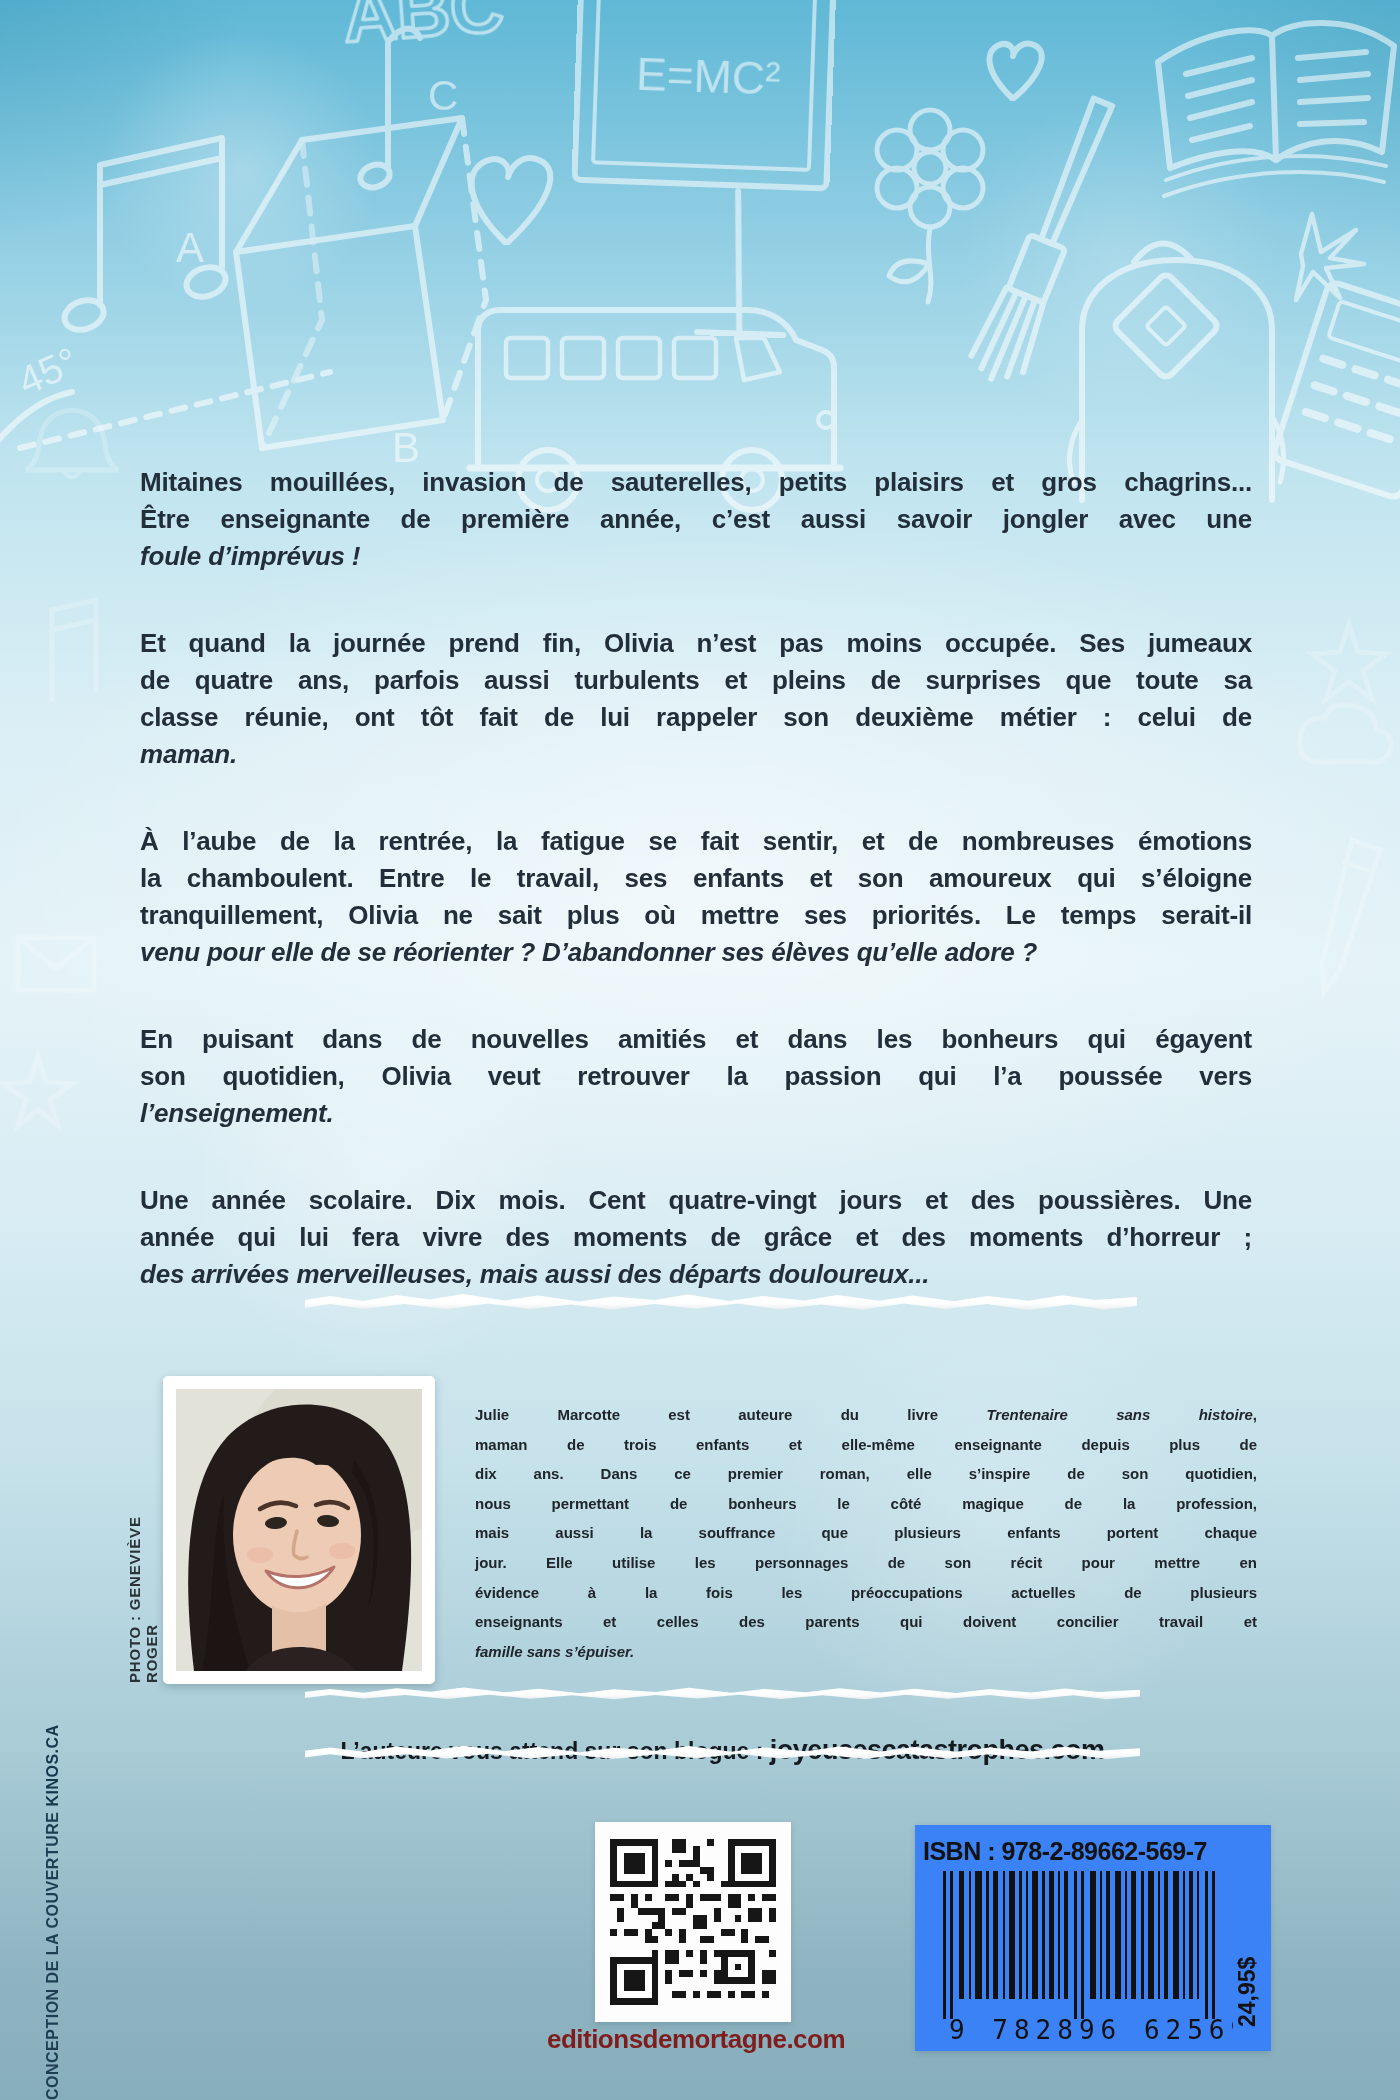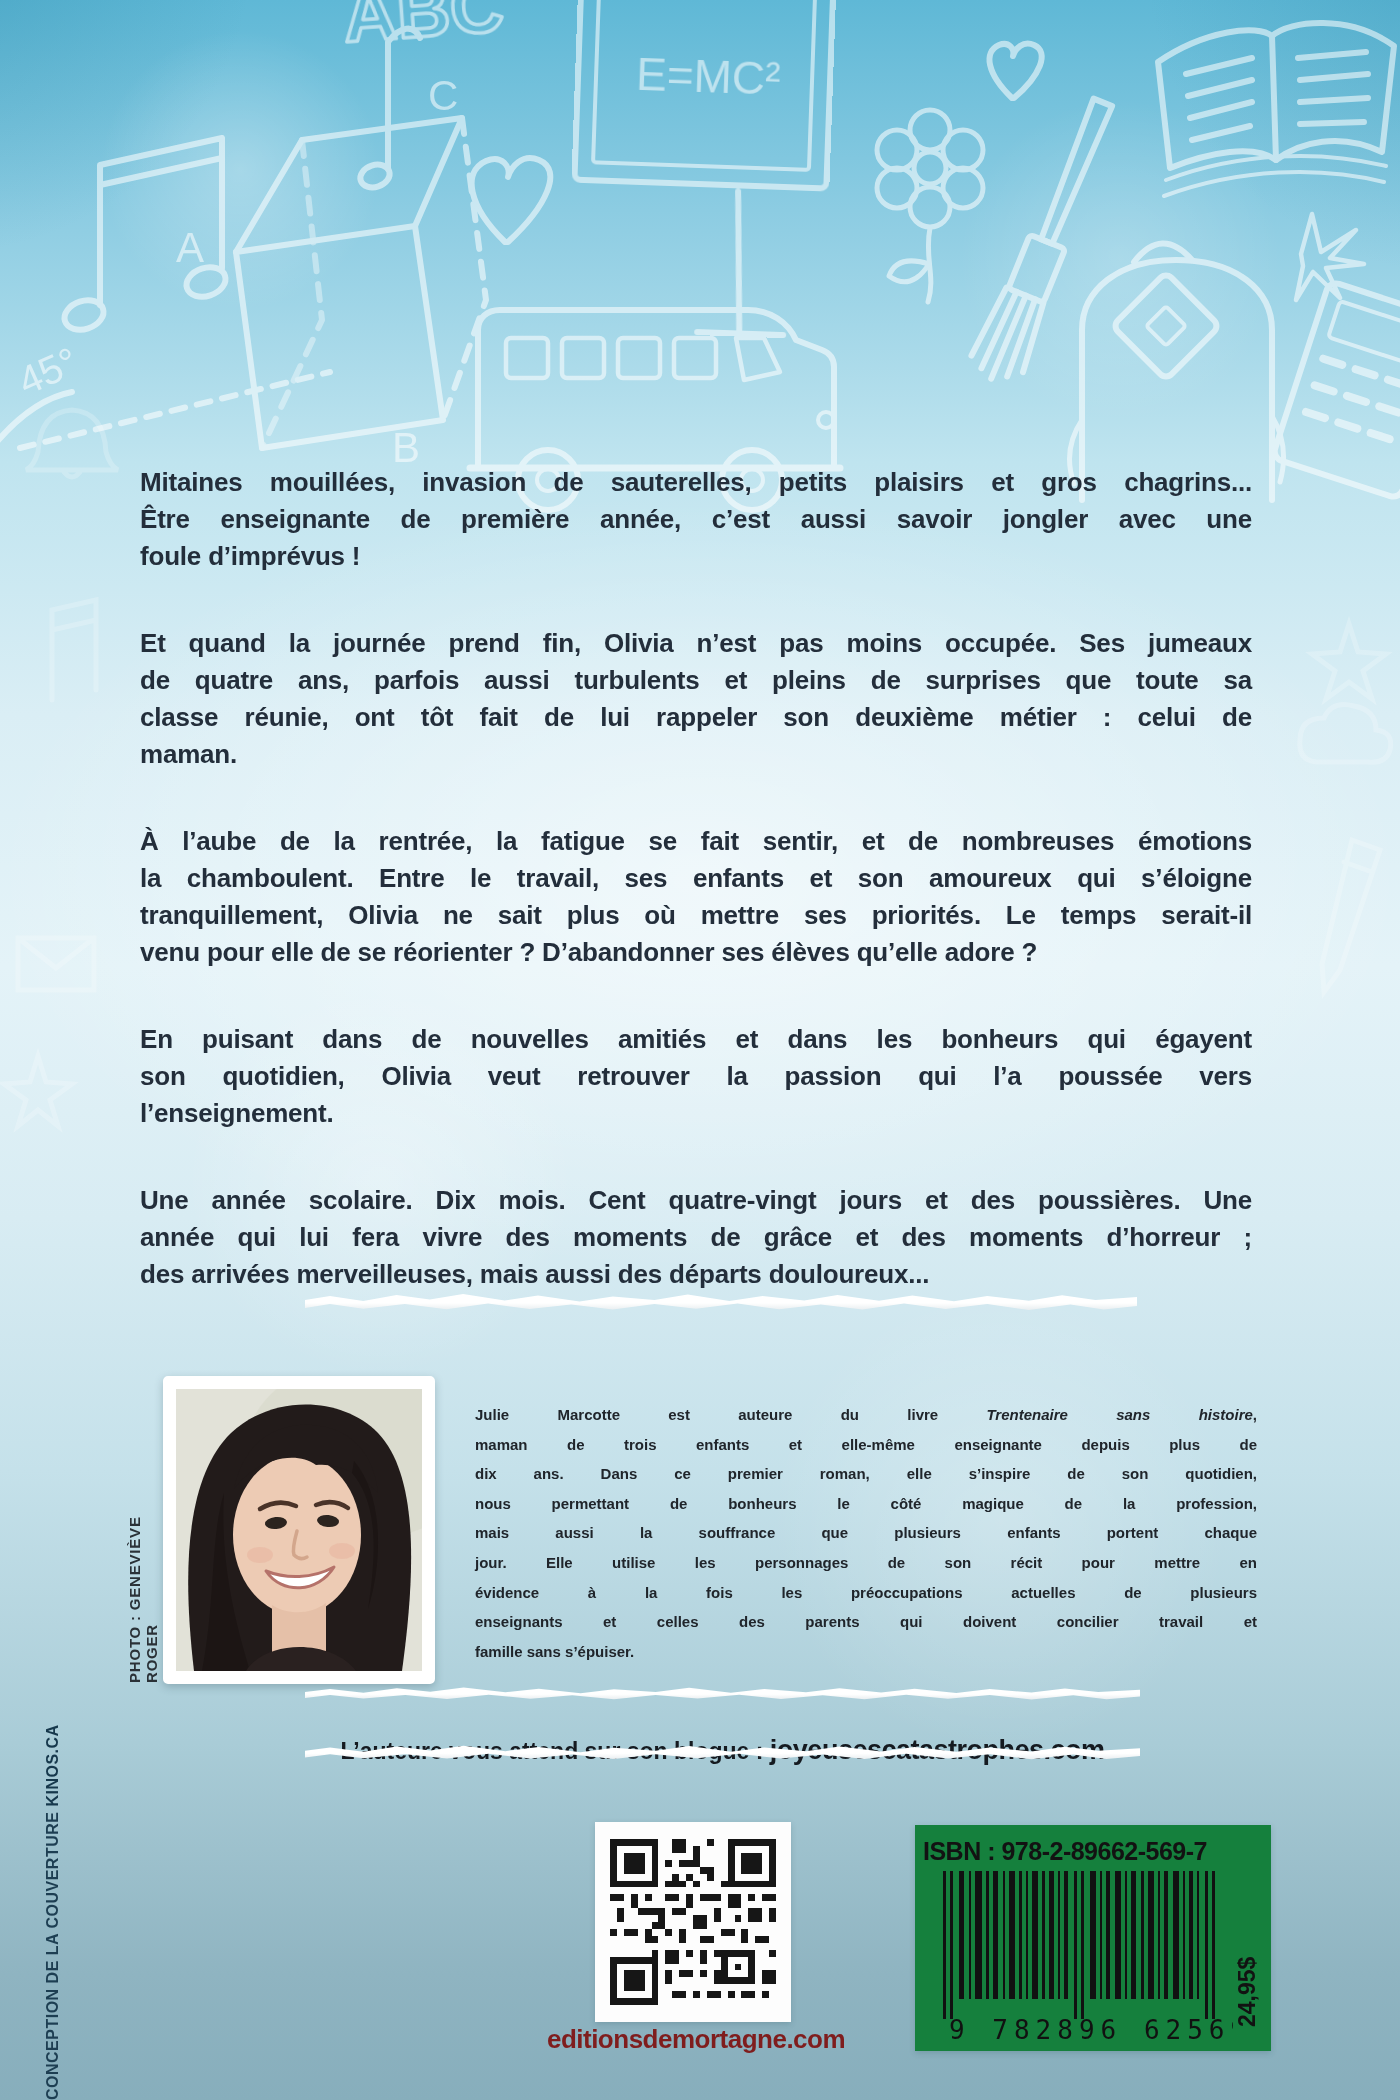--- a/index.html
+++ b/index.html
@@ -17,21 +17,21 @@
       linear-gradient(180deg,#5fb8d6 0%,#8ccce2 10%,#bfe4ef 22%,#daeef5 34%,#e4f3f8 46%,#d8ecf3 58%,#c5e1ea 70%,#a9ccd7 83%,#8fb4c1 94%,#87aebc 100%);
   }
   .doodles{position:absolute;left:0;top:0;z-index:0;pointer-events:none;}
   .layer{position:absolute;z-index:1;margin-top:28px;}
 
   
   .synopsis{left:140px;top:436px;width:1112px;color:#232e3b;font-weight:700;
             font-size:26px;line-height:37px;letter-spacing:-0.2px;}
   .synopsis p{margin:0 0 50px 0;}
   .jl{display:block;text-align:justify;text-align-last:justify;}
-  .jl.last{text-align:justify;text-align-last:left;}
+  .jl.last{text-align:justify;text-align-last:left;font-style:italic;}
 
   
   .torn{position:absolute;z-index:1;background:linear-gradient(180deg,#ffffff 55%,#e2e9ec 100%);
     clip-path:polygon(0% 40%,3% 20%,7% 45%,11% 15%,15% 38%,19% 10%,24% 42%,28% 18%,33% 48%,37% 22%,42% 40%,46% 12%,51% 45%,55% 20%,60% 42%,64% 15%,69% 44%,73% 18%,78% 46%,82% 20%,87% 44%,91% 16%,95% 40%,100% 25%,100% 70%,96% 88%,92% 62%,87% 90%,82% 60%,77% 85%,72% 58%,67% 88%,62% 62%,57% 86%,52% 58%,47% 84%,42% 60%,37% 88%,32% 62%,27% 85%,22% 58%,17% 86%,12% 60%,7% 84%,3% 60%,0% 80%);}
 
   
   .photo-frame{left:163px;top:1348px;width:246px;height:282px;background:#fff;
      border:13px solid #ffffff;border-radius:5px;z-index:1;
      box-shadow:0 3px 8px rgba(30,60,70,.25), inset 0 0 0 2px #d9ded8;}
   .photo-frame svg{display:block;}
@@ -46,21 +46,21 @@
   .blog-text{left:305px;top:1700px;width:835px;height:44px;line-height:44px;text-align:center;
      color:#151a20;z-index:1;}
   .blog-text .pre{font-size:23px;font-weight:700;}
   .blog-text .url{font-size:27px;font-weight:800;letter-spacing:-0.5px;}
 
   
   .qr-box{left:595px;top:1794px;width:196px;height:200px;background:#fdfdfd;z-index:1;
      display:flex;align-items:center;justify-content:center;box-shadow:0 2px 6px rgba(30,60,70,.18);}
   .publisher{left:540px;top:1996px;width:312px;text-align:center;font-size:26px;font-weight:800;
      color:#7f1d1d;letter-spacing:-0.5px;z-index:1;}
-  .barcode-box{left:915px;top:1797px;width:356px;height:226px;background:#15803d;z-index:1;
+  .barcode-box{left:915px;top:1797px;width:356px;height:226px;background:#3b82f6;z-index:1;
      box-shadow:0 2px 6px rgba(30,60,70,.18);}
   .isbn{position:absolute;left:0;top:12px;width:300px;text-align:center;font-size:25px;
      font-weight:700;color:#121212;letter-spacing:-0.5px;}
   .price{position:absolute;right:10px;top:52px;height:150px;font-size:23px;font-weight:700;
      color:#121212;}
   .barcode-svg{position:absolute;left:18px;top:46px;}
 
   
   .spine-credit{left:44px;top:1690px;height:382px;font-size:16px;color:#1d3e52;
      letter-spacing:.5px;z-index:1;font-weight:700;}

